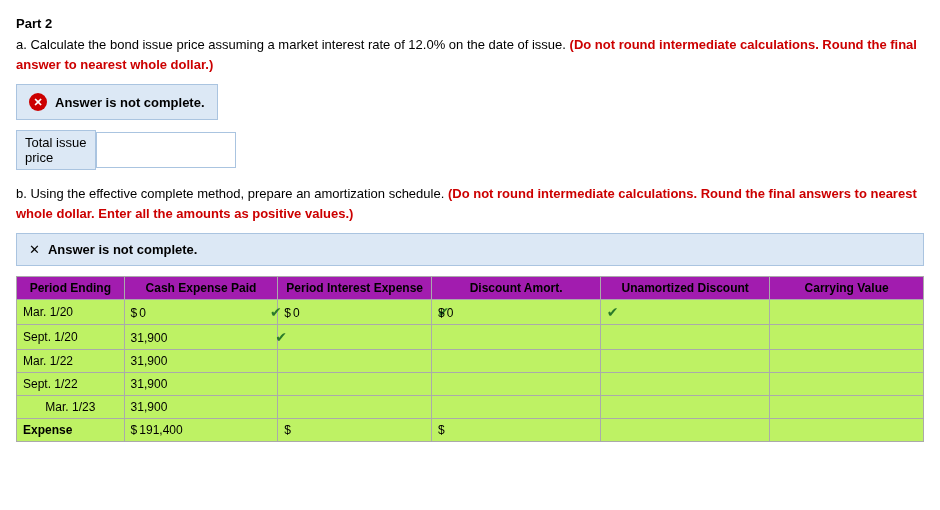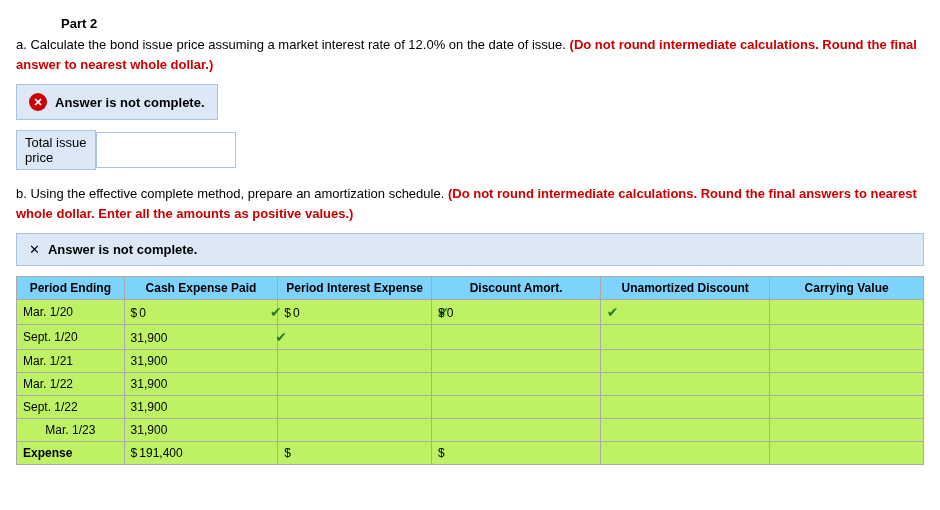--- a/index.html
+++ b/index.html
@@ -7,21 +7,20 @@
       font-family: Arial, sans-serif;
       font-size: 13px;
       background: #fff;
       padding: 16px;
       width: 940px;
       min-height: 510px;
     }
     .part-label {
       font-weight: bold;
       margin-bottom: 4px;
-      margin-left: 45px;
     }
     .instruction {
       margin-bottom: 10px;
       line-height: 1.5;
     }
     .bold-red {
       color: #cc0000;
       font-weight: bold;
     }
     .answer-box {
@@ -88,21 +87,21 @@
     table.amort {
       border-collapse: collapse;
       width: 100%;
     }
     table.amort th, table.amort td {
       border: 1px solid #aaa;
       padding: 4px 6px;
       font-size: 12px;
     }
     table.amort th {
-      background: #7dd3fc;
+      background: #a21caf;
       text-align: center;
       font-weight: bold;
       vertical-align: middle;
     }
     table.amort td {
       background: #bef264;
       vertical-align: middle;
     }
     .check-green {
       color: #2a7a2a;
@@ -186,28 +185,20 @@
       </tr>
       <tr>
         <td style="font-weight: normal;">Sept. 1/20</td>
         <td style="white-space: nowrap;"><input class="cell-input" type="text" value="31,900" style="width: 100%;"><span class="check-green"> ✔</span></td>
         <td style="white-space: nowrap;"><input class="cell-input" type="text" style=""></td>
         <td style="white-space: nowrap;"><input class="cell-input" type="text" style=""></td>
         <td><input class="cell-input" type="text" style=""></td>
         <td><input class="cell-input" type="text" style=""></td>
       </tr>
       <tr>
-        <td style="font-weight: normal;">Mar. 1/21</td>
-        <td style="white-space: nowrap;"><input class="cell-input" type="text" value="31,900" style="width: 100%;"></td>
-        <td style="white-space: nowrap;"><input class="cell-input" type="text" style=""></td>
-        <td style="white-space: nowrap;"><input class="cell-input" type="text" style=""></td>
-        <td><input class="cell-input" type="text" style=""></td>
-        <td><input class="cell-input" type="text" style=""></td>
-      </tr>
-      <tr>
         <td style="font-weight: normal;">Mar. 1/22</td>
         <td style="white-space: nowrap;"><input class="cell-input" type="text" value="31,900" style="width: 100%;"></td>
         <td style="white-space: nowrap;"><input class="cell-input" type="text" style=""></td>
         <td style="white-space: nowrap;"><input class="cell-input" type="text" style=""></td>
         <td><input class="cell-input" type="text" style=""></td>
         <td><input class="cell-input" type="text" style=""></td>
       </tr>
       <tr>
         <td style="font-weight: normal;">Sept. 1/22</td>
         <td style="white-space: nowrap;"><input class="cell-input" type="text" value="31,900" style="width: 100%;"></td>

